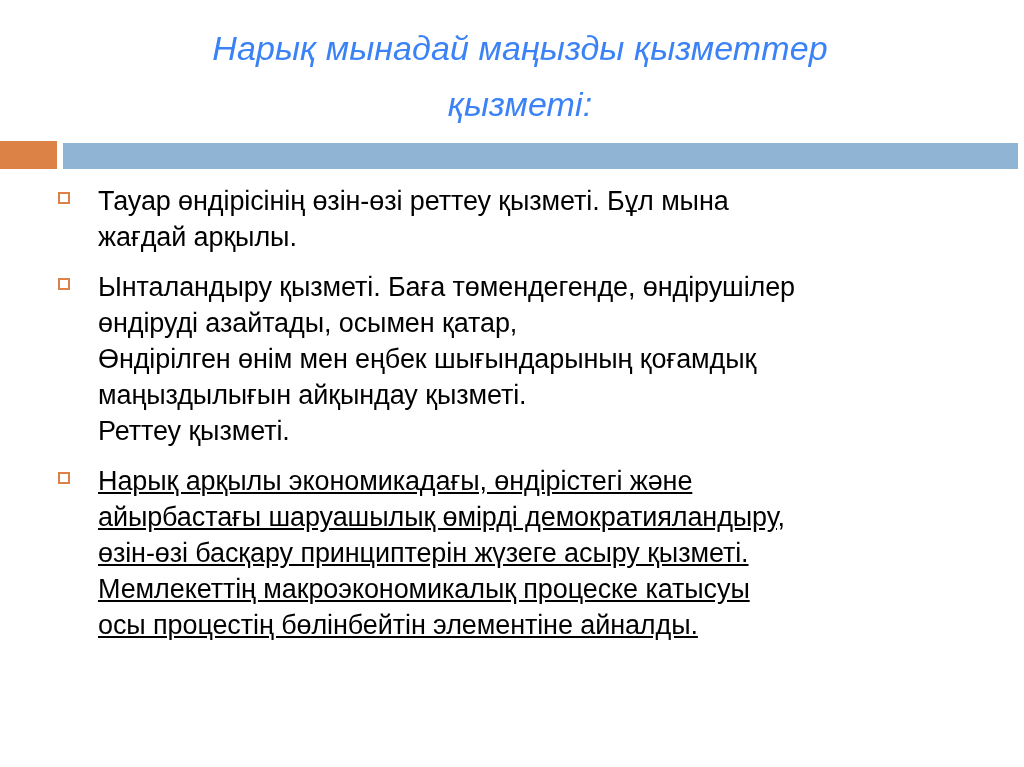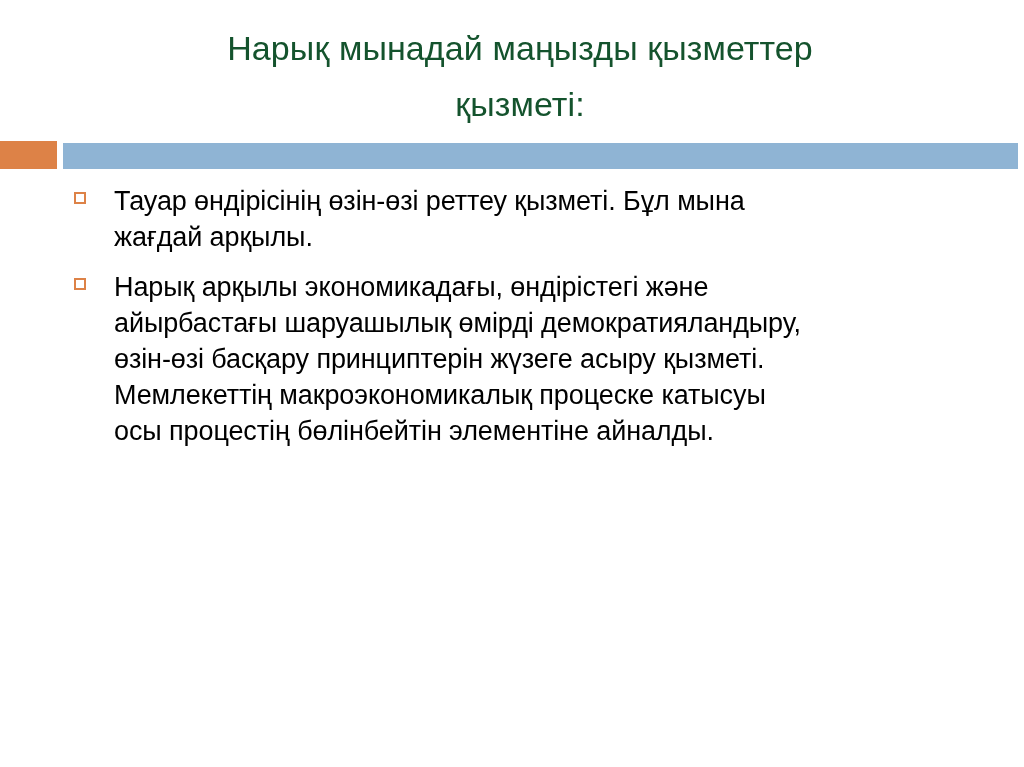--- a/index.html
+++ b/index.html
@@ -27,26 +27,27 @@
   
   .title-block {
     position: absolute;
     top: 20px;
     left: 120px;
     width: 800px;
     text-align: center;
   }
   .title-line {
     display: block;
-    color: #14532d;
+    color: #3b82f6;
     font-size: 34px;
     font-weight: 400;
     line-height: 56px;
     letter-spacing: 0.1px;
     white-space: nowrap;
+    font-style: italic;
   }
 
   
   .rule {
     position: absolute;
     top: 141px;
     left: 0;
     width: 1024px;
     height: 28px;
   }
@@ -64,30 +65,31 @@
     left: 63px;
     width: 955px;
     height: 26px;
     background: #8fb4d4;
   }
 
   
   .body {
     position: absolute;
     top: 183px;
-    left: 68px;
+    left: 52px;
     width: 930px;
   }
   .bullet {
     position: relative;
     padding-left: 46px;
     margin-bottom: 14px;
   }
   .bullet:last-child {
     margin-bottom: 8px;
+    text-decoration: underline;
   }
   .bullet-marker {
     position: absolute;
     left: 6px;
     top: 9px;
     width: 8px;
     height: 8px;
     border: 2px solid #dd8247;
     box-sizing: content-box;
   }
@@ -117,20 +119,28 @@
   </div>
 
   <div class="body">
 
     <div class="bullet">
       <span class="bullet-marker"></span>
       <span class="bullet-text">Тауар өндірісінің өзін-өзі реттеу қызметі. Бұл мына
 жағдай арқылы.</span>
     </div>
 
+    <div class="bullet">
+      <span class="bullet-marker"></span>
+      <span class="bullet-text">Ынталандыру қызметі. Баға төмендегенде, өндірушілер
+өндіруді азайтады, осымен қатар,
+Өндірілген өнім мен еңбек шығындарының қоғамдық
+маңыздылығын айқындау қызметі.
+Реттеу қызметі.</span>
+    </div>
 
     <div class="bullet">
       <span class="bullet-marker"></span>
       <span class="bullet-text">Нарық арқылы экономикадағы, өндірістегі және
 айырбастағы шаруашылық өмірді демократияландыру,
 өзін-өзі басқару принциптерін жүзеге асыру қызметі.
 Мемлекеттің макроэкономикалық процеске катысуы
 осы процестің бөлінбейтін элементіне айналды.</span>
     </div>
 

